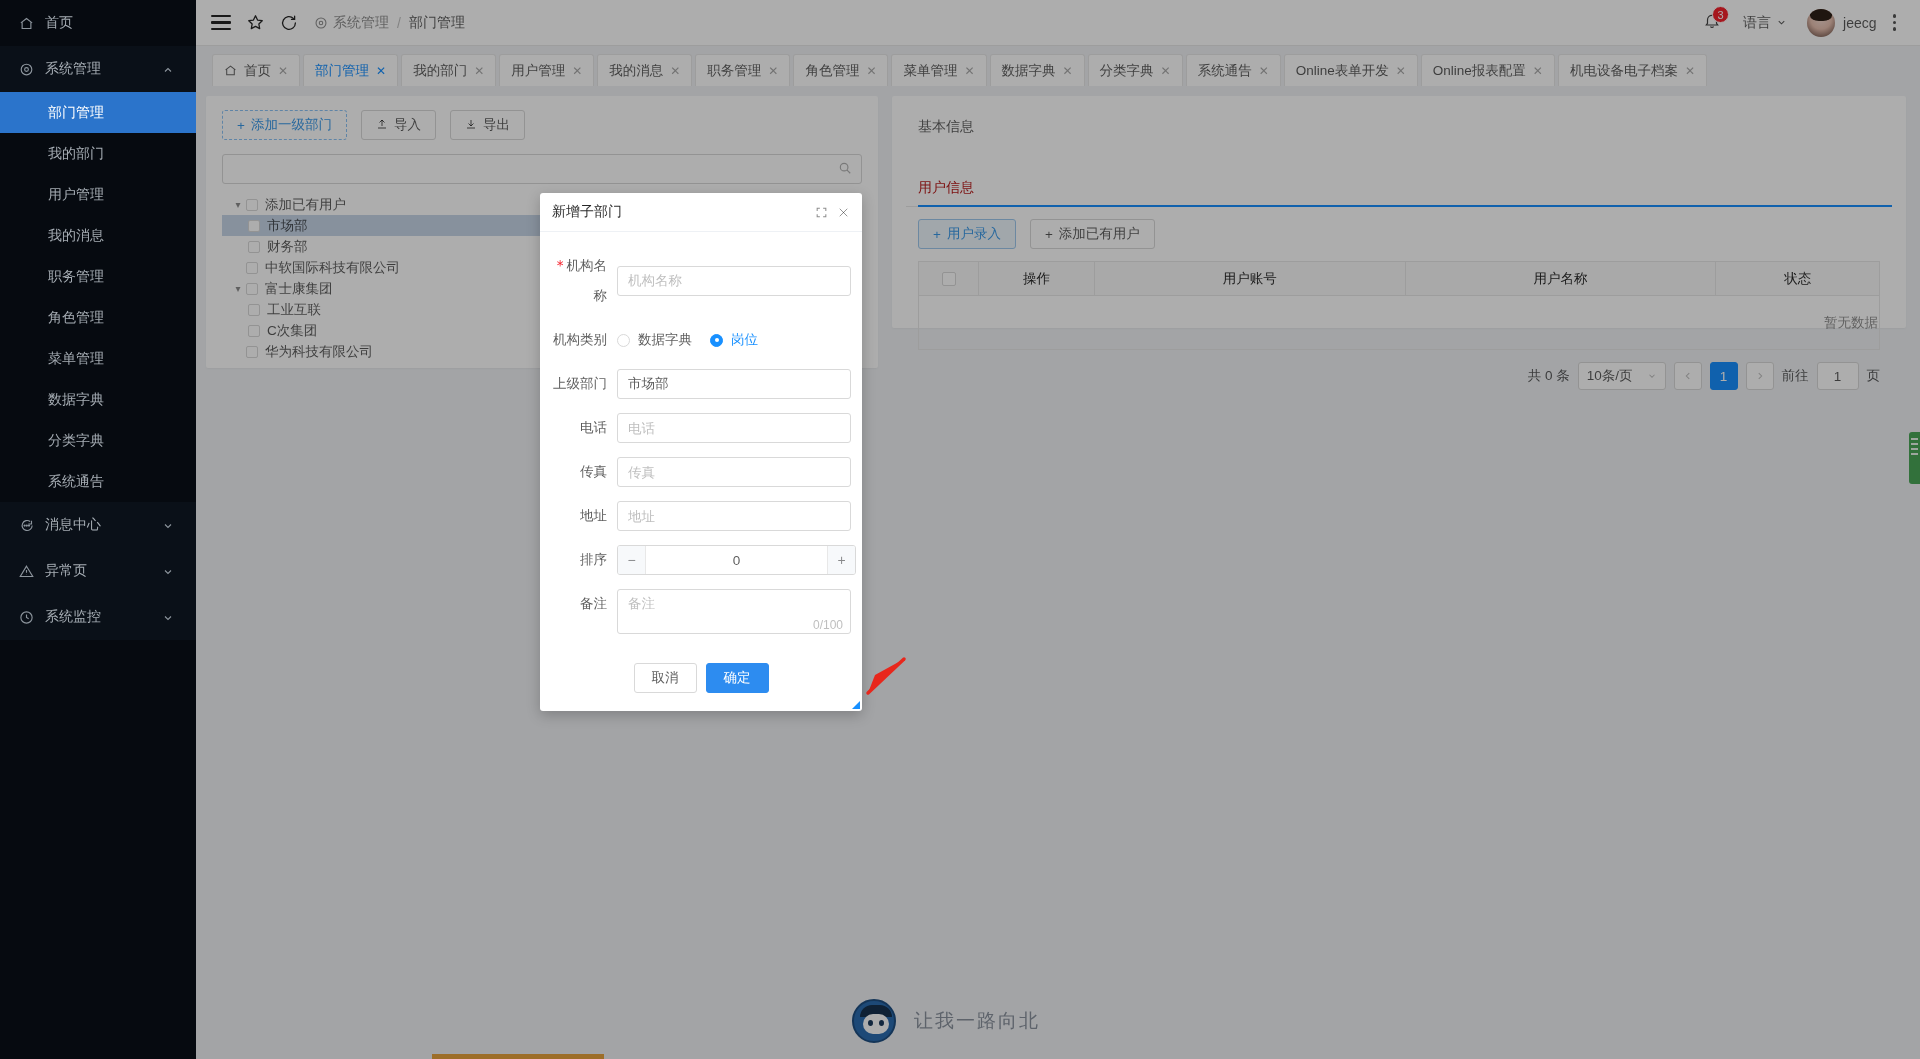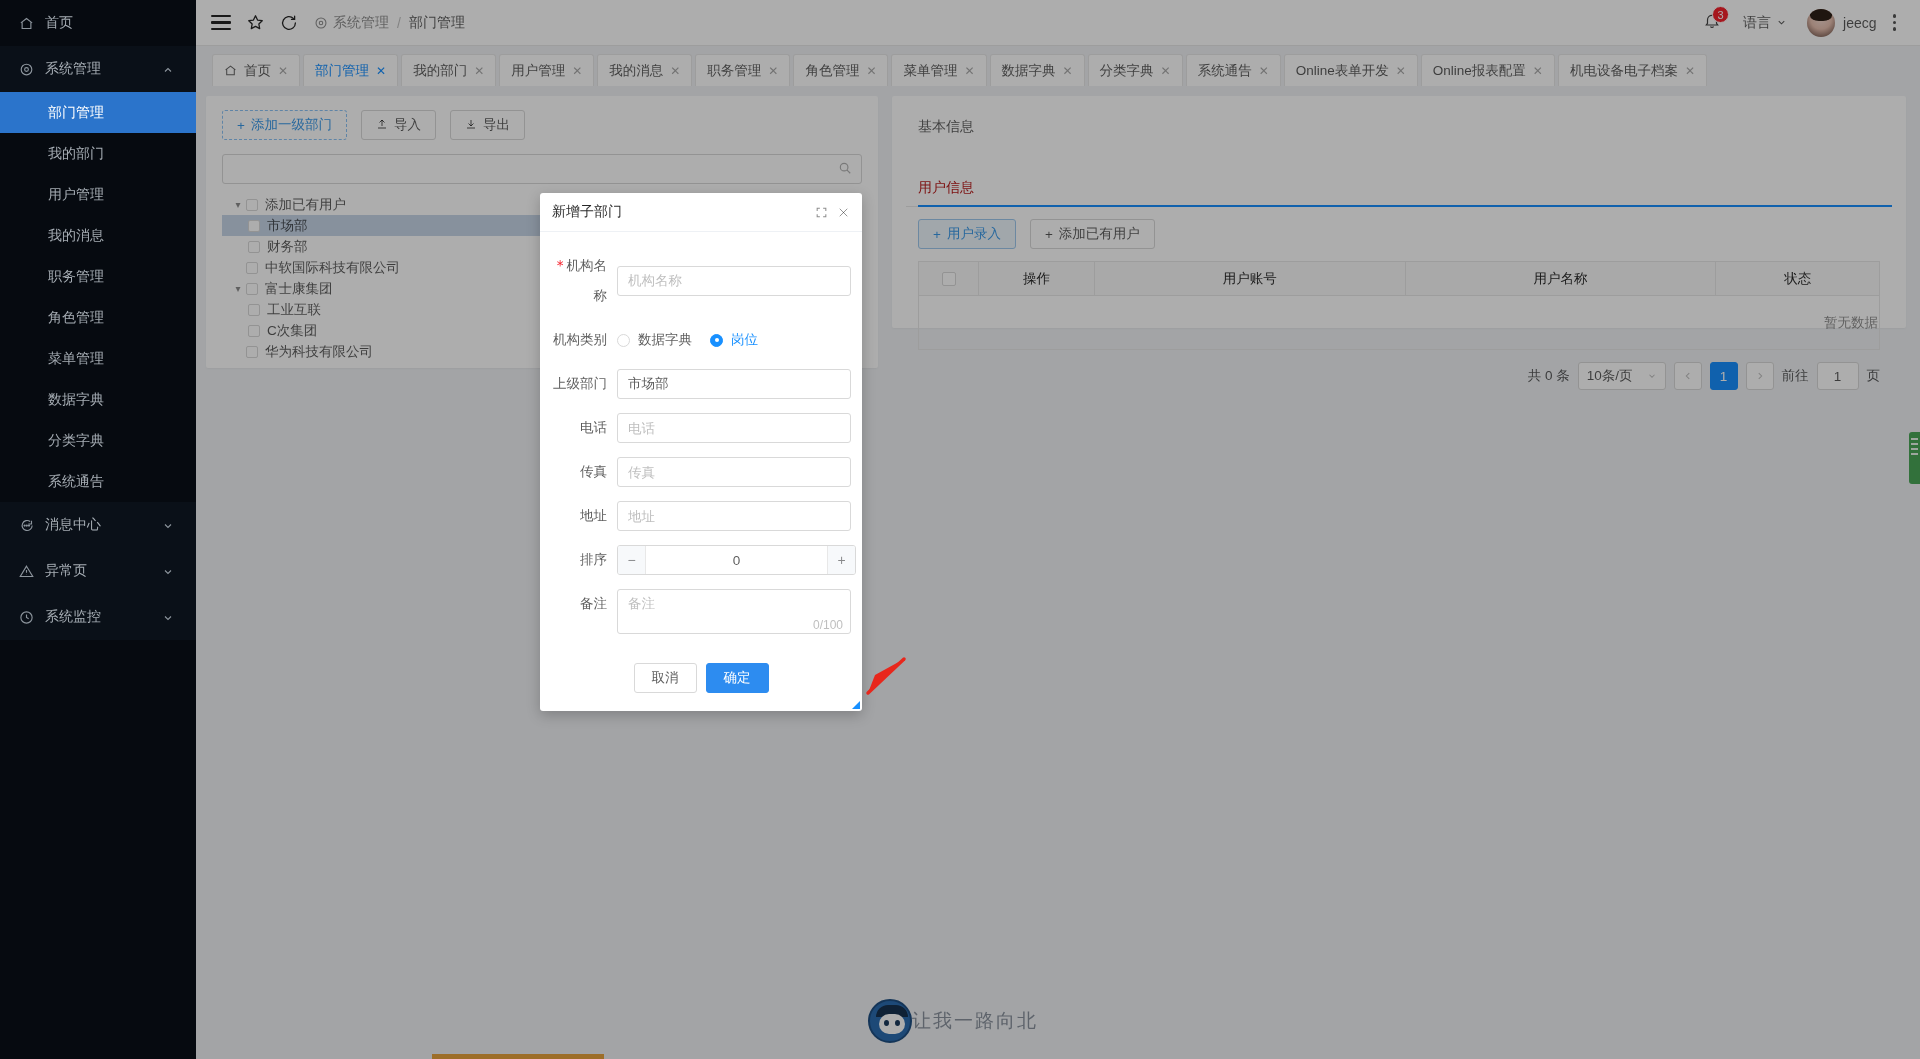--- a/index.html
+++ b/index.html
@@ -214,21 +214,21 @@
   .ta-count { position: absolute; right: 8px; bottom: 5px; font-size: 12px; color: #bfbfbf; }
   .modal-ft { display: flex; justify-content: center; gap: 9px; padding: 6px 0 18px; }
   .m-btn { height: 30px; padding: 0 17px; border-radius: 3px; font-size: 13.5px; cursor: pointer; border: 1px solid #d9d9d9; background: #fff; color: rgba(0,0,0,0.65); }
   .m-btn.ok { background: #2d8cf0; border-color: #2d8cf0; color: #fff; }
   .resize-grip { position: absolute; right: 2px; bottom: 2px; width: 0; height: 0; border-left: 8px solid transparent; border-bottom: 8px solid #1890ff; }
 
   
   .arrow-svg { position: absolute; left: 858px; top: 655px; z-index: 120; pointer-events: none; }
 
   
-  .mascot { position: absolute; left: 672px; bottom: 16px; z-index: 40; display: flex; align-items: center; }
+  .mascot { position: absolute; left: 656px; bottom: 16px; z-index: 40; display: flex; align-items: center; gap: 18px; }
   .mascot-circle {
     width: 44px; height: 44px; border-radius: 50%;
     background: #2b6cb0; position: relative; overflow: hidden;
     border: 2px solid #1e4e82;
   }
   .mascot-circle .face { position: absolute; left: 9px; top: 13px; width: 26px; height: 20px; background: #fff; border-radius: 11px; }
   .mascot-circle .eye { position: absolute; top: 19px; width: 5px; height: 6px; background: #1b3a5c; border-radius: 50%; }
   .mascot-circle .eye.l { left: 14px; }
   .mascot-circle .eye.r { left: 25px; }
   .mascot-circle .hair { position: absolute; left: 6px; top: 4px; width: 32px; height: 12px; background: #17324f; border-radius: 16px 16px 0 0; }

